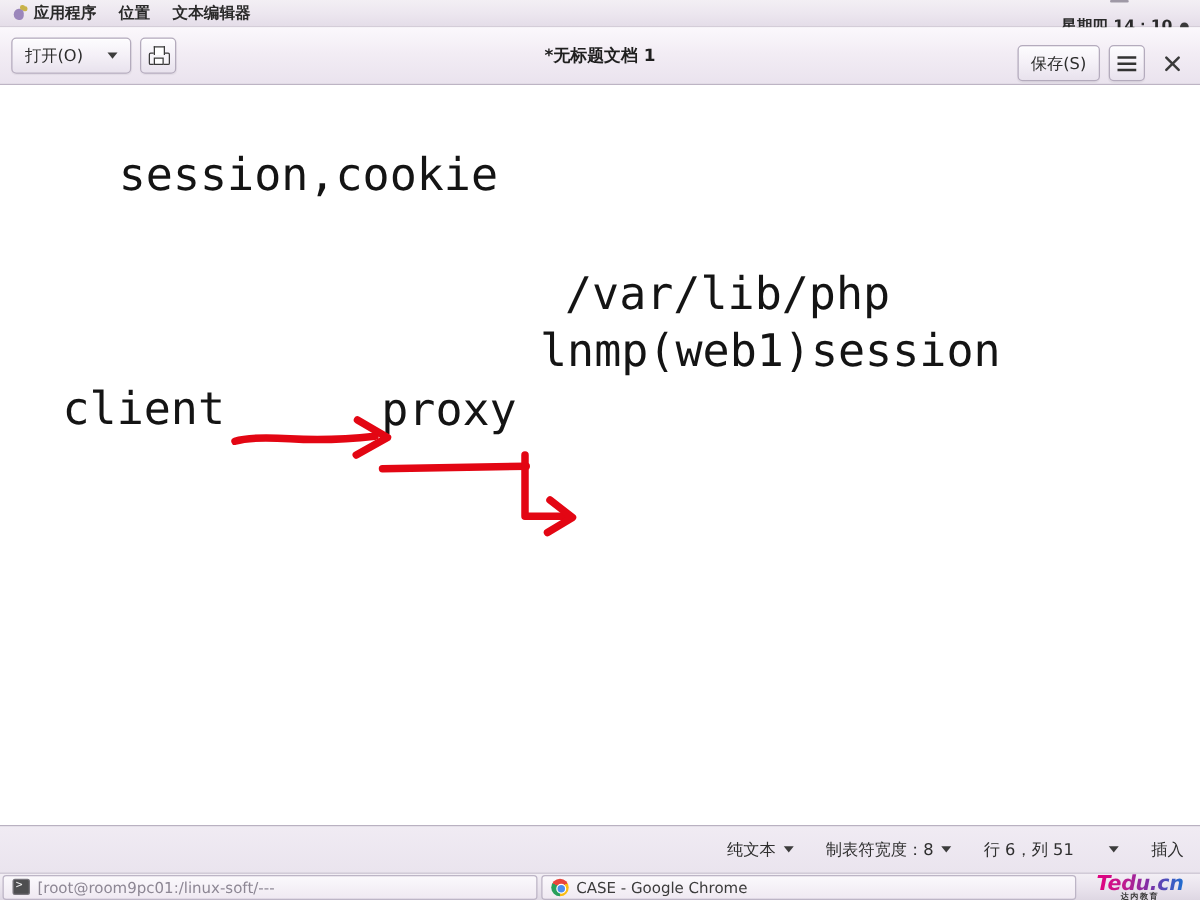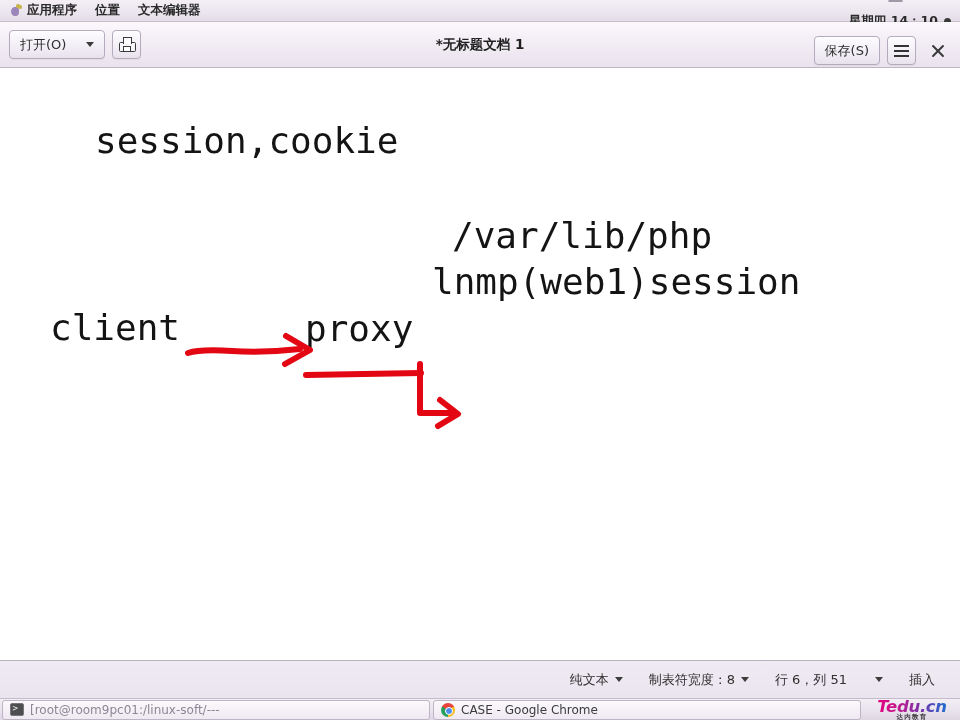--- a/index.html
+++ b/index.html
@@ -202,21 +202,21 @@
 
   
   .annot { position: absolute; left: 0; top: 0; width: 960px; height: 608px; pointer-events: none; }
 
   
   .statusbar {
     height: 38px; flex: 0 0 38px;
     background: linear-gradient(to bottom, #f0ebf3 0%, #eae4ee 100%);
     border-top: 1px solid #b9b1c1;
     display: flex; align-items: center; justify-content: flex-end;
-    padding-right: 12px; gap: 0px;
+    padding-right: 0; gap: 0px;
     font-size: 13px; color: #2f2f2f;
   }
   .sb-item {
     display: flex; align-items: center; gap: 6px;
     padding: 0 13px; white-space: nowrap; cursor: pointer;
   }
   .sb-item.plain { cursor: default; }
   .sb-caret {
     width: 0; height: 0;
     border-left: 4.5px solid transparent;

